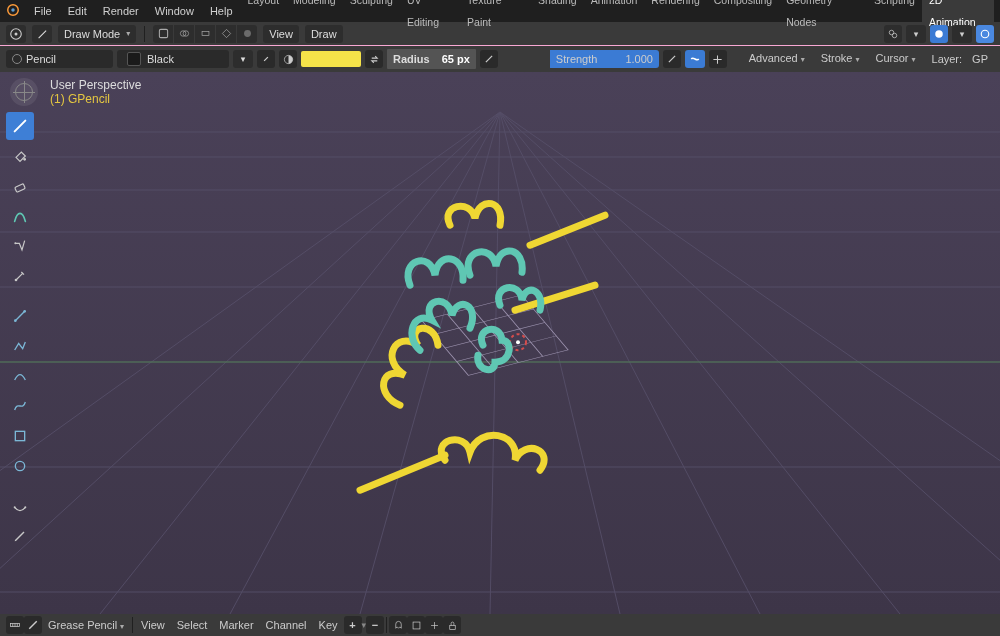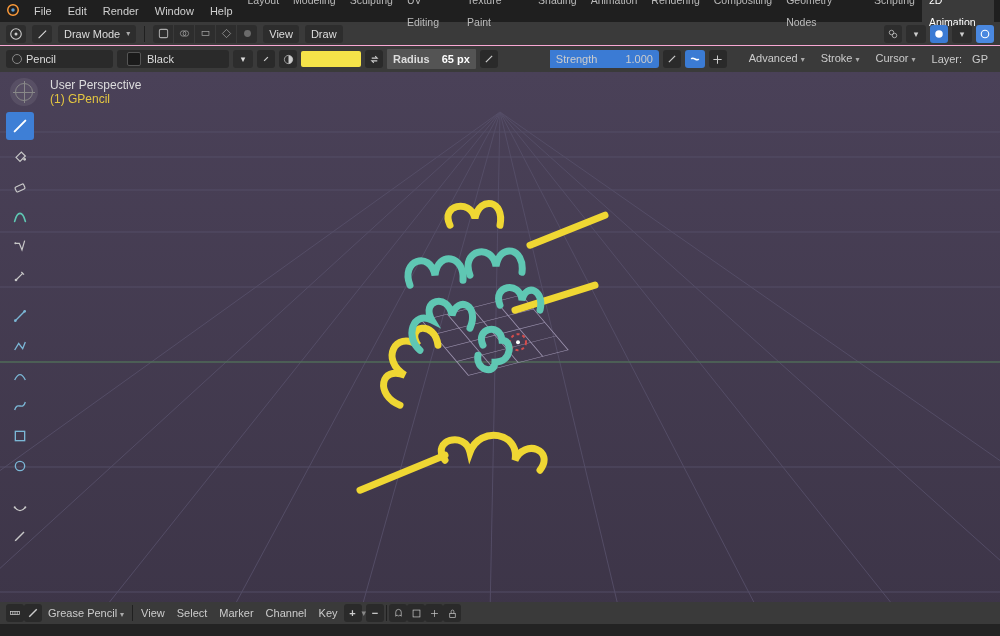--- a/index.html
+++ b/index.html
@@ -121,21 +121,21 @@
   }
   .tool.active{background:#3e7fd6;color:#fff;}
   .tool.sep{height:8px;background:none;}
   .tool svg{width:16px;height:16px;}
 
   
   .scribbles{position:absolute;left:50%;top:50%;transform:translate(-50%,-48%);width:360px;height:360px;}
 
   
   .timeline{
-    position:absolute;left:0;right:0;bottom:12px;height:22px;
+    position:absolute;left:0;right:0;bottom:0;height:22px;
     background:#3a3a3a;
     display:flex;align-items:center;padding:0 6px;
     color:#ccc;
   }
   .timeline .item{padding:0 6px;}
   .timeline .sq{background:#2a2a2a;}
   .timeline .dropdown-caret{}
 
 </style>
 </head>

